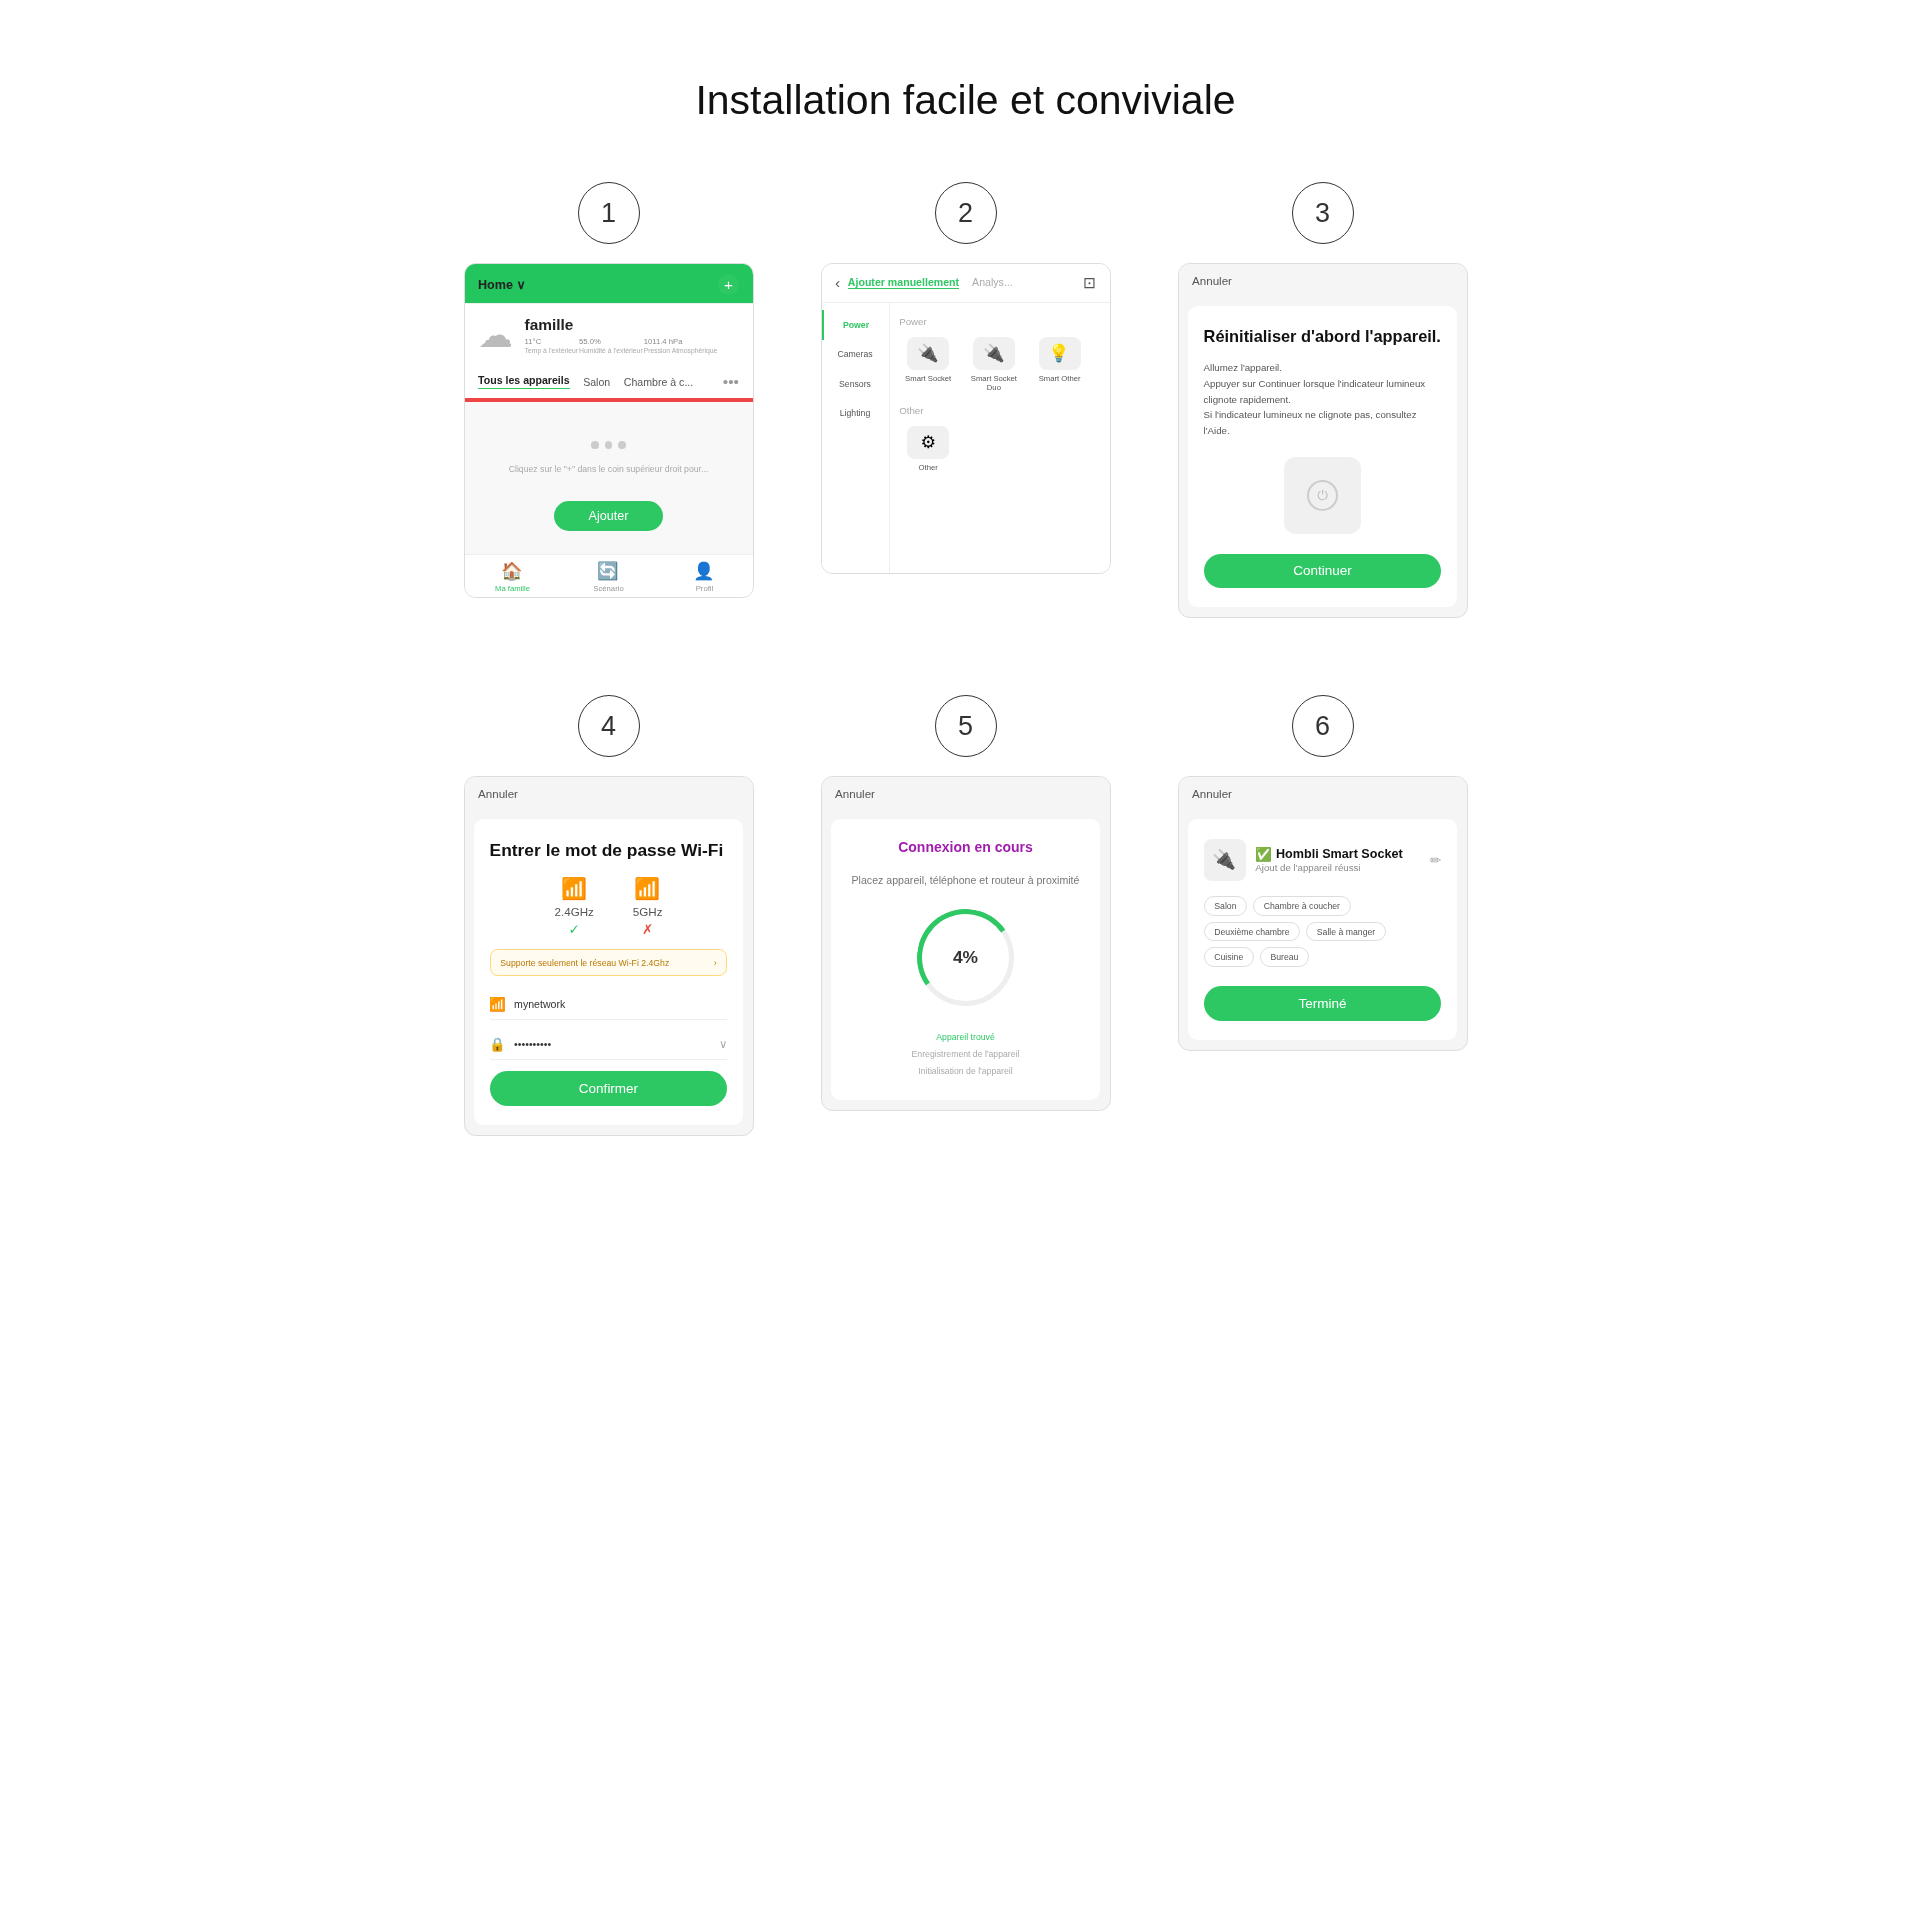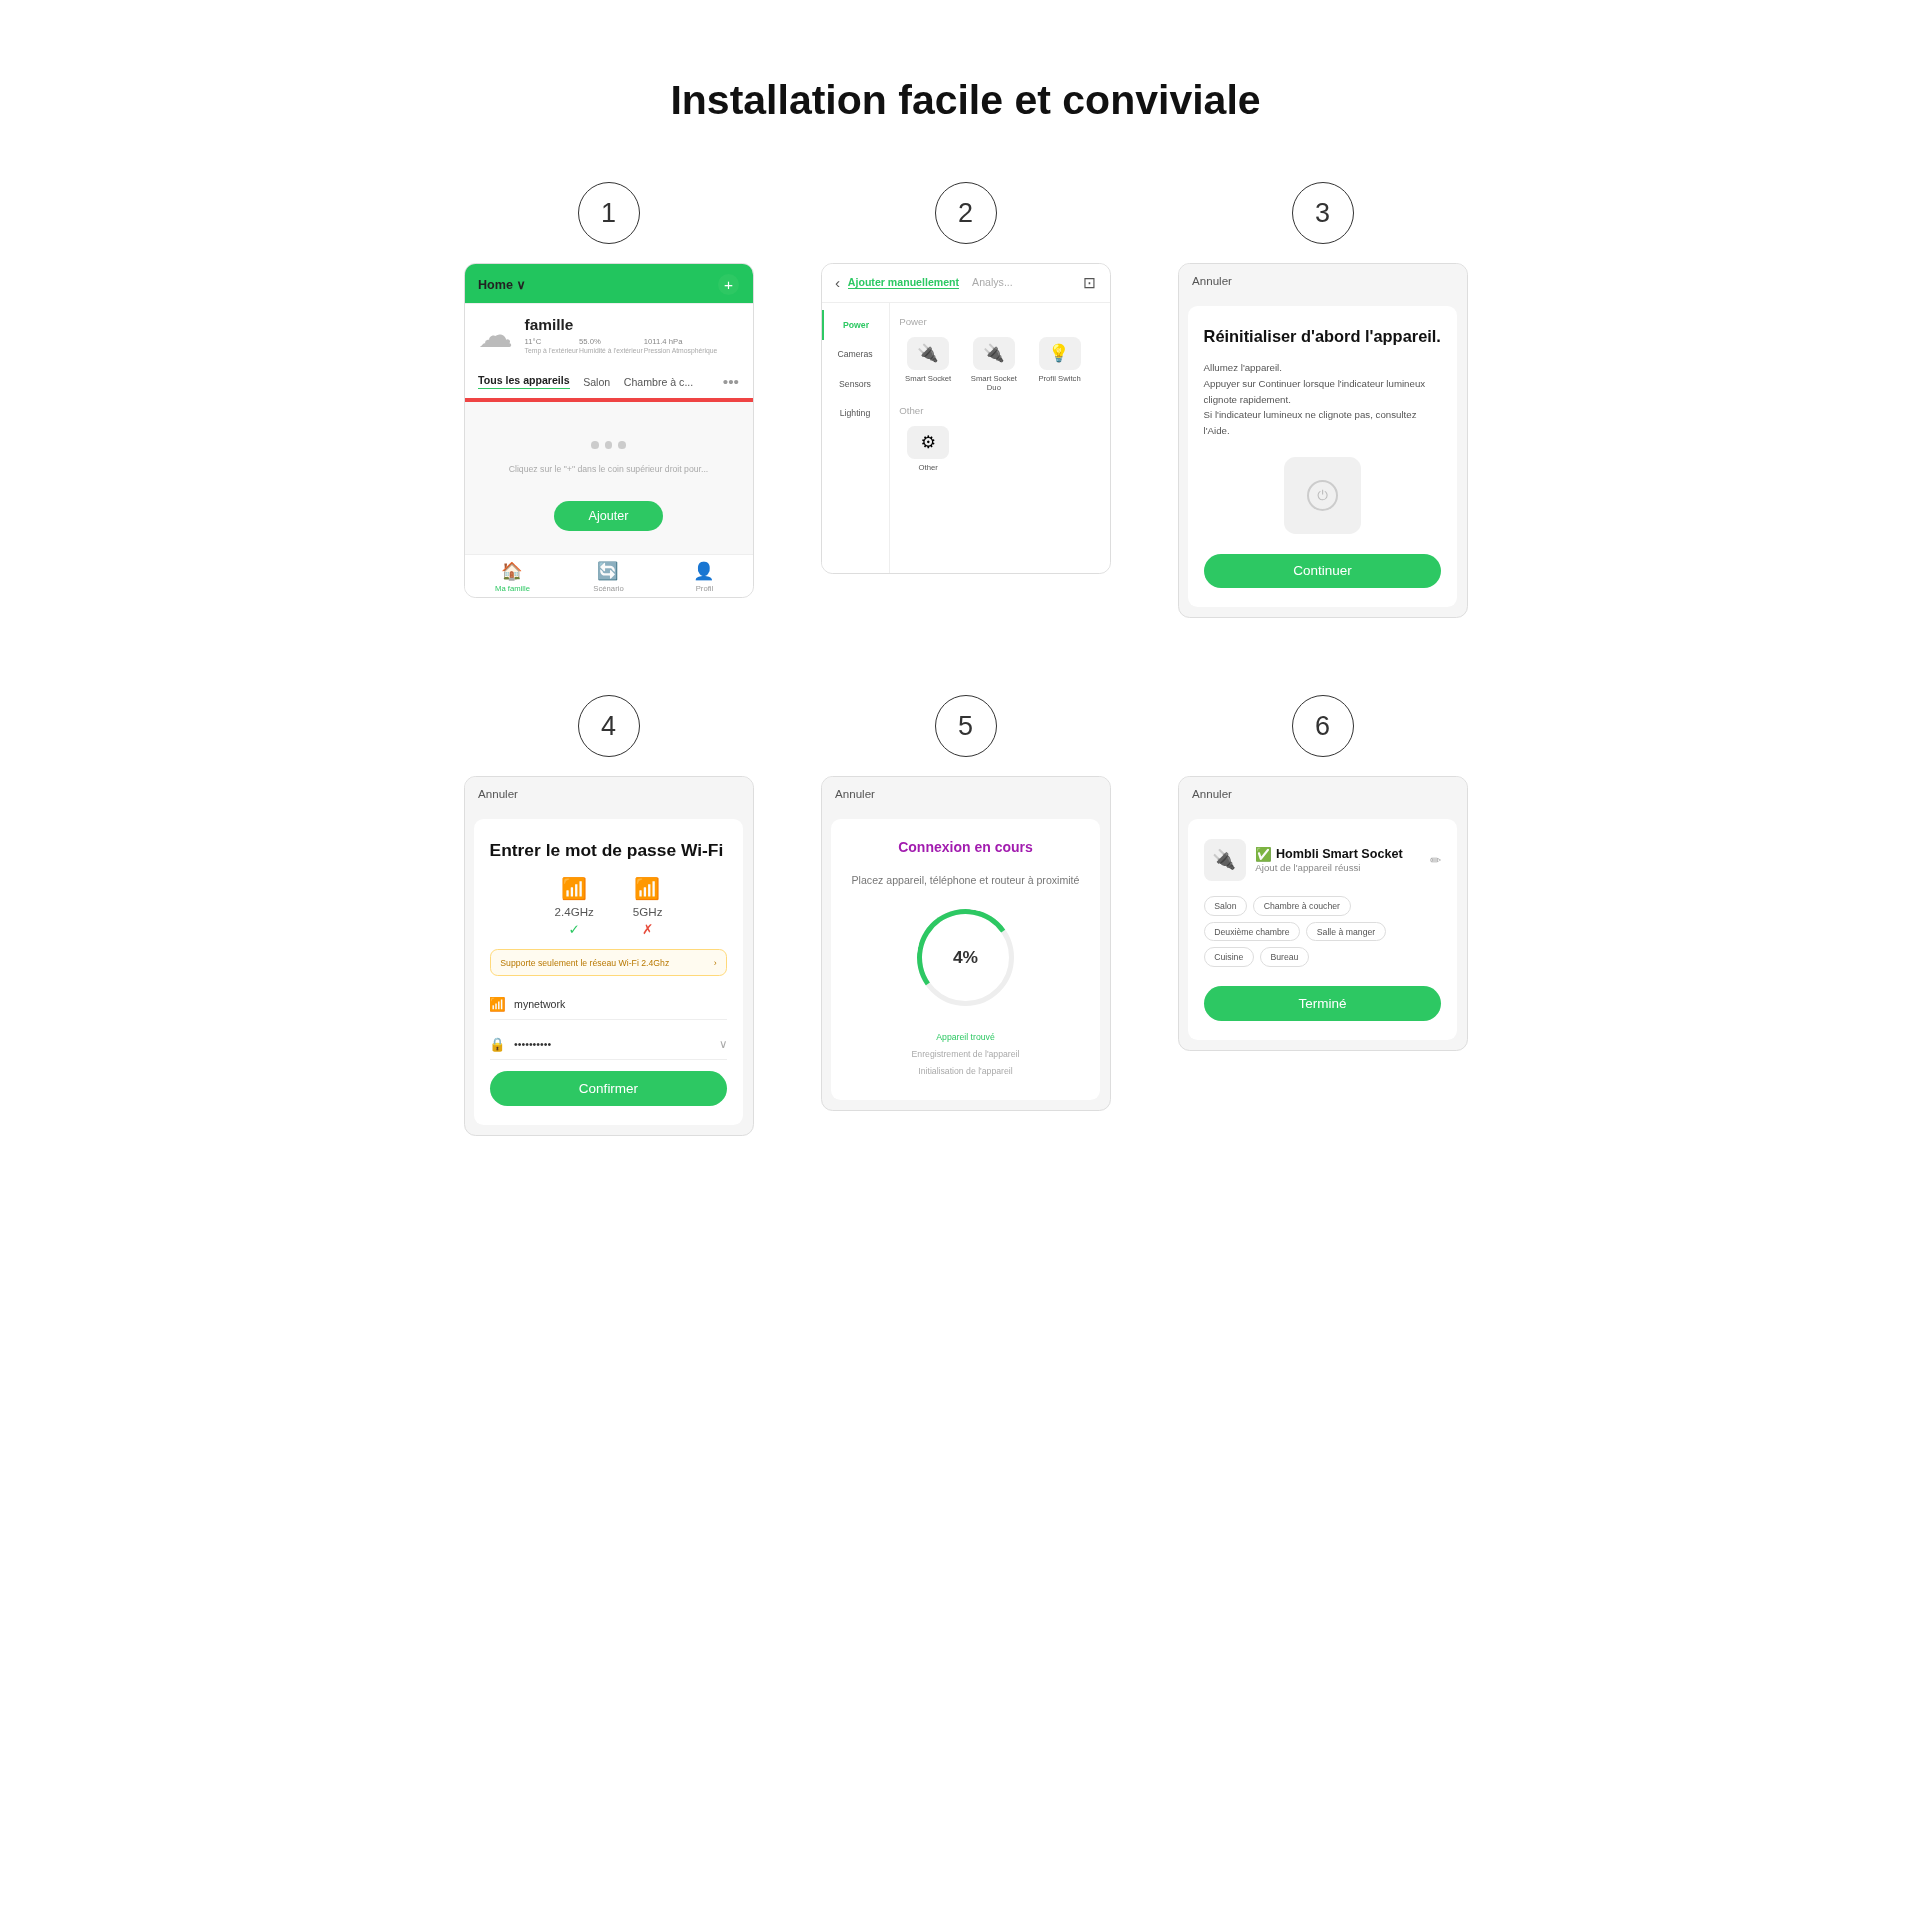--- a/index.html
+++ b/index.html
@@ -8,21 +8,21 @@
       font-family: -apple-system, BlinkMacSystemFont, 'Segoe UI', sans-serif;
       width: 1931px;
       min-height: 1931px;
       display: flex;
       flex-direction: column;
       align-items: center;
       padding: 77px 39px;
     }
     h1 {
       font-size: 41px;
-      font-weight: 700;
+      font-weight: 400;
       color: #111;
       margin-bottom: 58px;
       text-align: center;
     }
     .steps-row {
       display: flex;
       gap: 58px;
       margin-bottom: 77px;
       justify-content: center;
     }
@@ -472,21 +472,21 @@
             <div class="s2-device-item">
               <div class="s2-device-icon">🔌</div>
               <div class="s2-device-label">Smart Socket</div>
             </div>
             <div class="s2-device-item">
               <div class="s2-device-icon">🔌</div>
               <div class="s2-device-label">Smart Socket Duo</div>
             </div>
             <div class="s2-device-item">
               <div class="s2-device-icon">💡</div>
-              <div class="s2-device-label">Profil Switch</div>
+              <div class="s2-device-label">Smart Other</div>
             </div>
           </div>
           <div class="s2-other-section">
             <div class="s2-section-title">Other</div>
             <div class="s2-device-item">
               <div class="s2-device-icon">⚙</div>
               <div class="s2-device-label">Other</div>
             </div>
           </div>
         </div>

